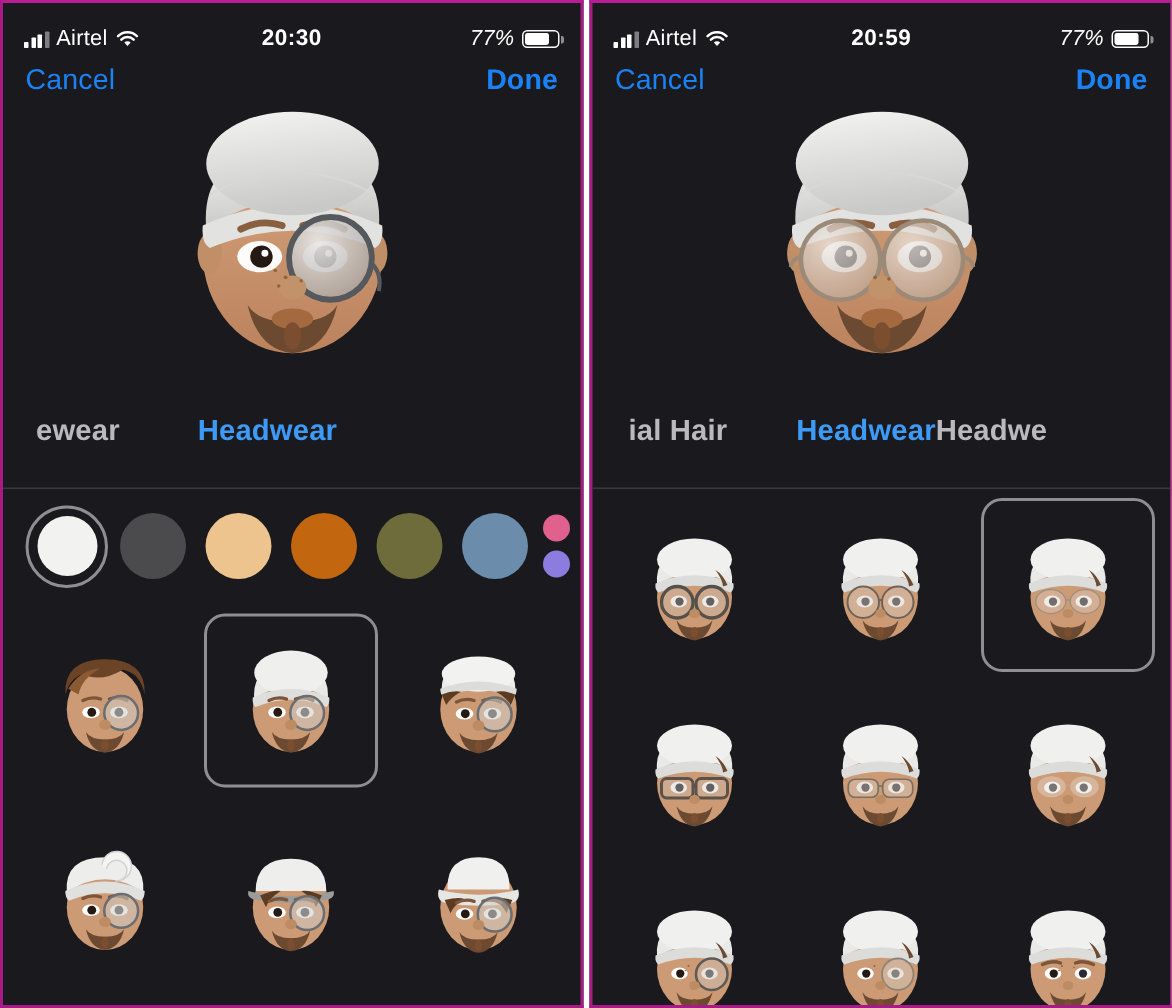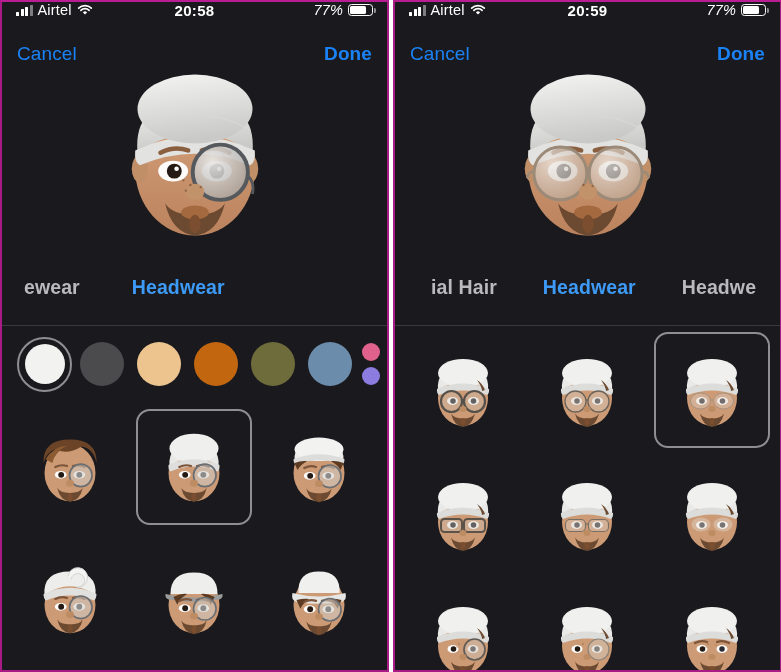--- a/index.html
+++ b/index.html
@@ -25,21 +25,21 @@
     overflow: hidden;
     flex: 0 0 auto;
   }
   .phone.left  { margin-right: 1px; }
   .phone.right { margin-left: 2px; }
 
   
   .statusbar {
     height: 32px;
     display: flex;
-    align-items: flex-start;
+    align-items: flex-end;
     padding: 0 14px;
     color: #ffffff;
     font-size: 14.5px;
     font-weight: 600;
     letter-spacing: .2px;
   }
   .sb-left  { display: flex; align-items: center; gap: 5px; flex: 1 1 0; }
   .sb-mid   { flex: 0 0 auto; font-size: 15px; font-weight: 600; letter-spacing: .3px; }
   .sb-right { display: flex; align-items: center; gap: 5px; flex: 1 1 0; justify-content: flex-end; font-style: italic; }
 
@@ -212,21 +212,21 @@
           </span>
         <span class="carrier">Airtel</span>
         <span class="wifi">
           <svg width="16" height="12" viewBox="0 0 16 12">
               <path d="M8 10.6 5.9 8.4a3 3 0 0 1 4.2 0L8 10.6z" fill="#fff"></path>
               <path d="M3.9 6.4a5.8 5.8 0 0 1 8.2 0" stroke="#fff" stroke-width="1.7" fill="none" stroke-linecap="round"></path>
               <path d="M1.7 4.1a9 9 0 0 1 12.6 0" stroke="#fff" stroke-width="1.7" fill="none" stroke-linecap="round"></path>
             </svg>
         </span>
       </div>
-      <div class="sb-mid">20:58</div>
+      <div class="sb-mid">20:30</div>
       <div class="sb-right">
         <span class="pct">77%</span>
         <span class="batt">
             <span></span>
           </span>
       </div>
     </div>
 
     <div class="navbar">
       <button class="navbtn cancel">Cancel</button>
@@ -525,23 +525,23 @@
           <circle cx="96" cy="126" r="1.1" fill="#8d6344"></circle>
           <circle cx="104" cy="127" r="1" fill="#8d6344"></circle>
           <path d="M74 142 q6 26 26 28 q20 -2 26 -28 q-6 10 -26 10 q-20 0 -26 -10z" fill="#6b4a31"></path>
           <ellipse cx="100" cy="150" rx="12" ry="6" fill="#a4693f"></ellipse>
           <ellipse cx="100" cy="160" rx="5" ry="8" fill="#7a4e2e"></ellipse>
         </svg>
       </div>
     </div>
 
     <div class="tabbar">
-      <div class="tab dim" style="margin-left:28px;">ial Hair</div>
+      <div class="tab dim" style="margin-left:16px;">ial Hair</div>
       <div class="tab active" style="margin-left:46px;">Headwear</div>
-      <div class="tab dim" style="margin-left:46px;">Headwe</div>
+      <div class="tab dim" style="">Headwe</div>
     </div>
 
     <div class="grid right-grid">
 
       <div class="cell">
 
         <svg width="100" height="100" viewBox="0 0 200 200">
           <ellipse cx="100" cy="116" rx="50" ry="56" fill="#cc9a74"></ellipse>
           <path d="M50 100 q50 -32 100 0 q4 -46 -50 -46 q-54 0 -50 46z" fill="#e9e9e7"></path>
           <ellipse cx="100" cy="66" rx="50" ry="28" fill="#f0f0ee"></ellipse>

